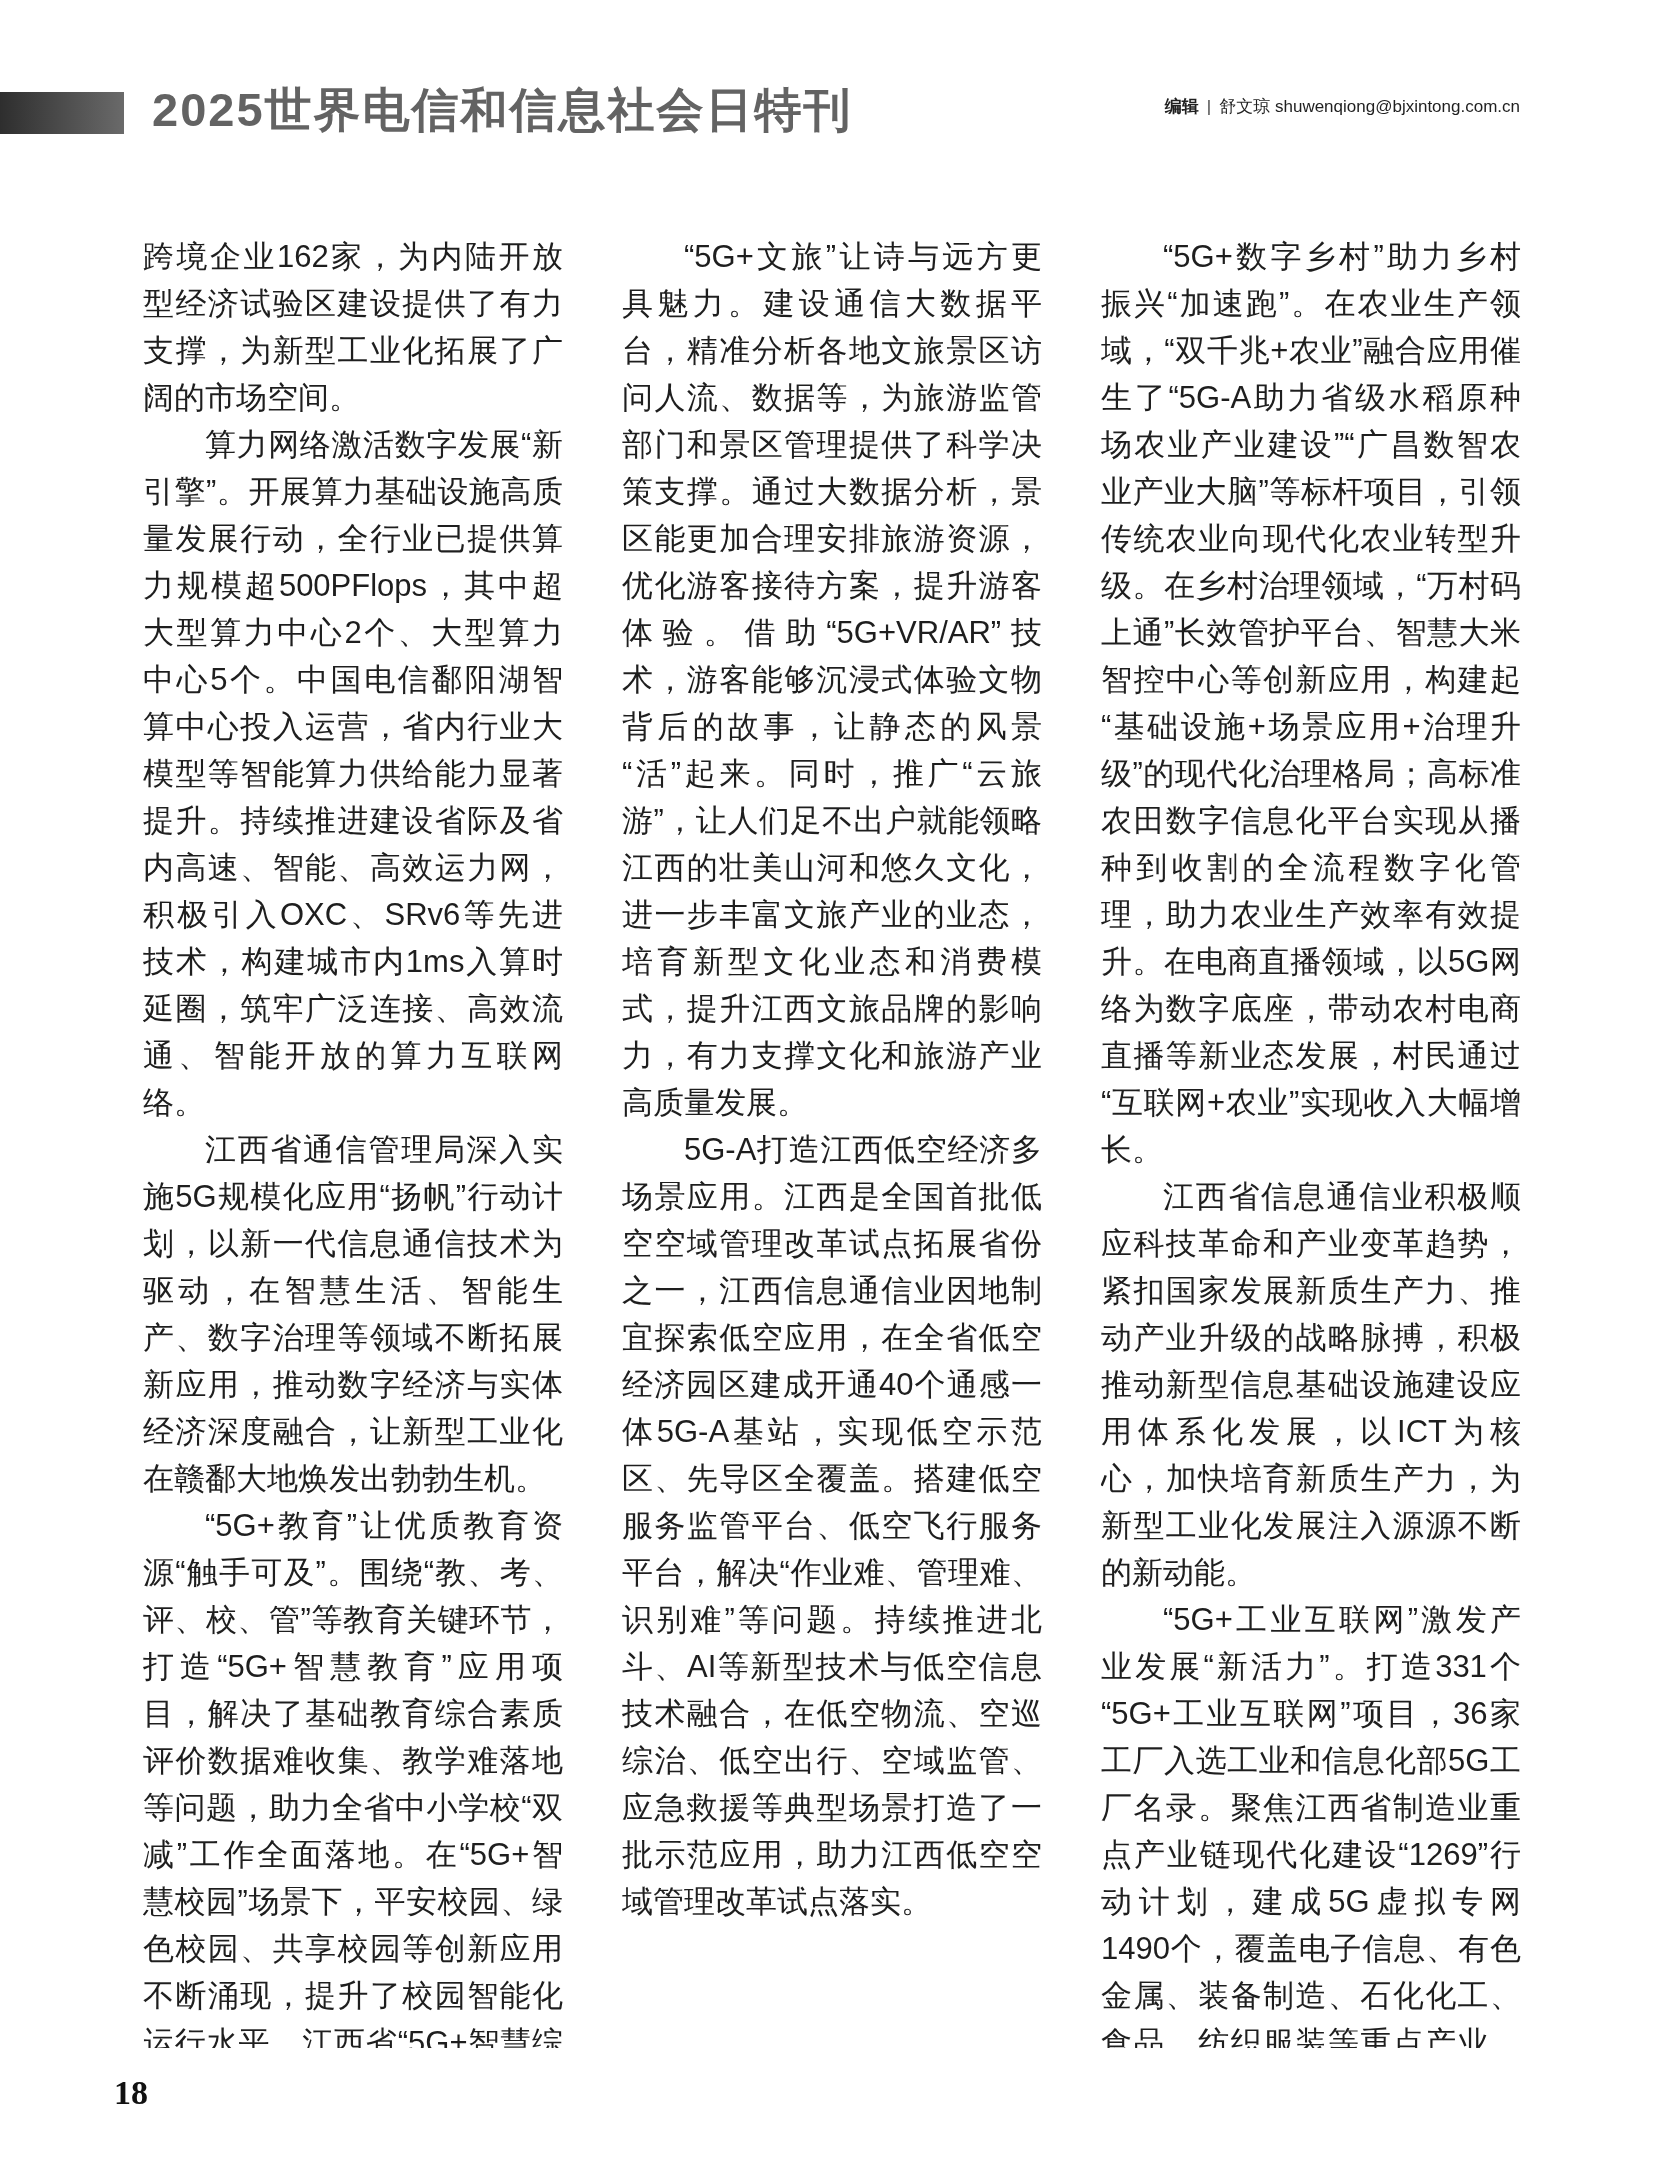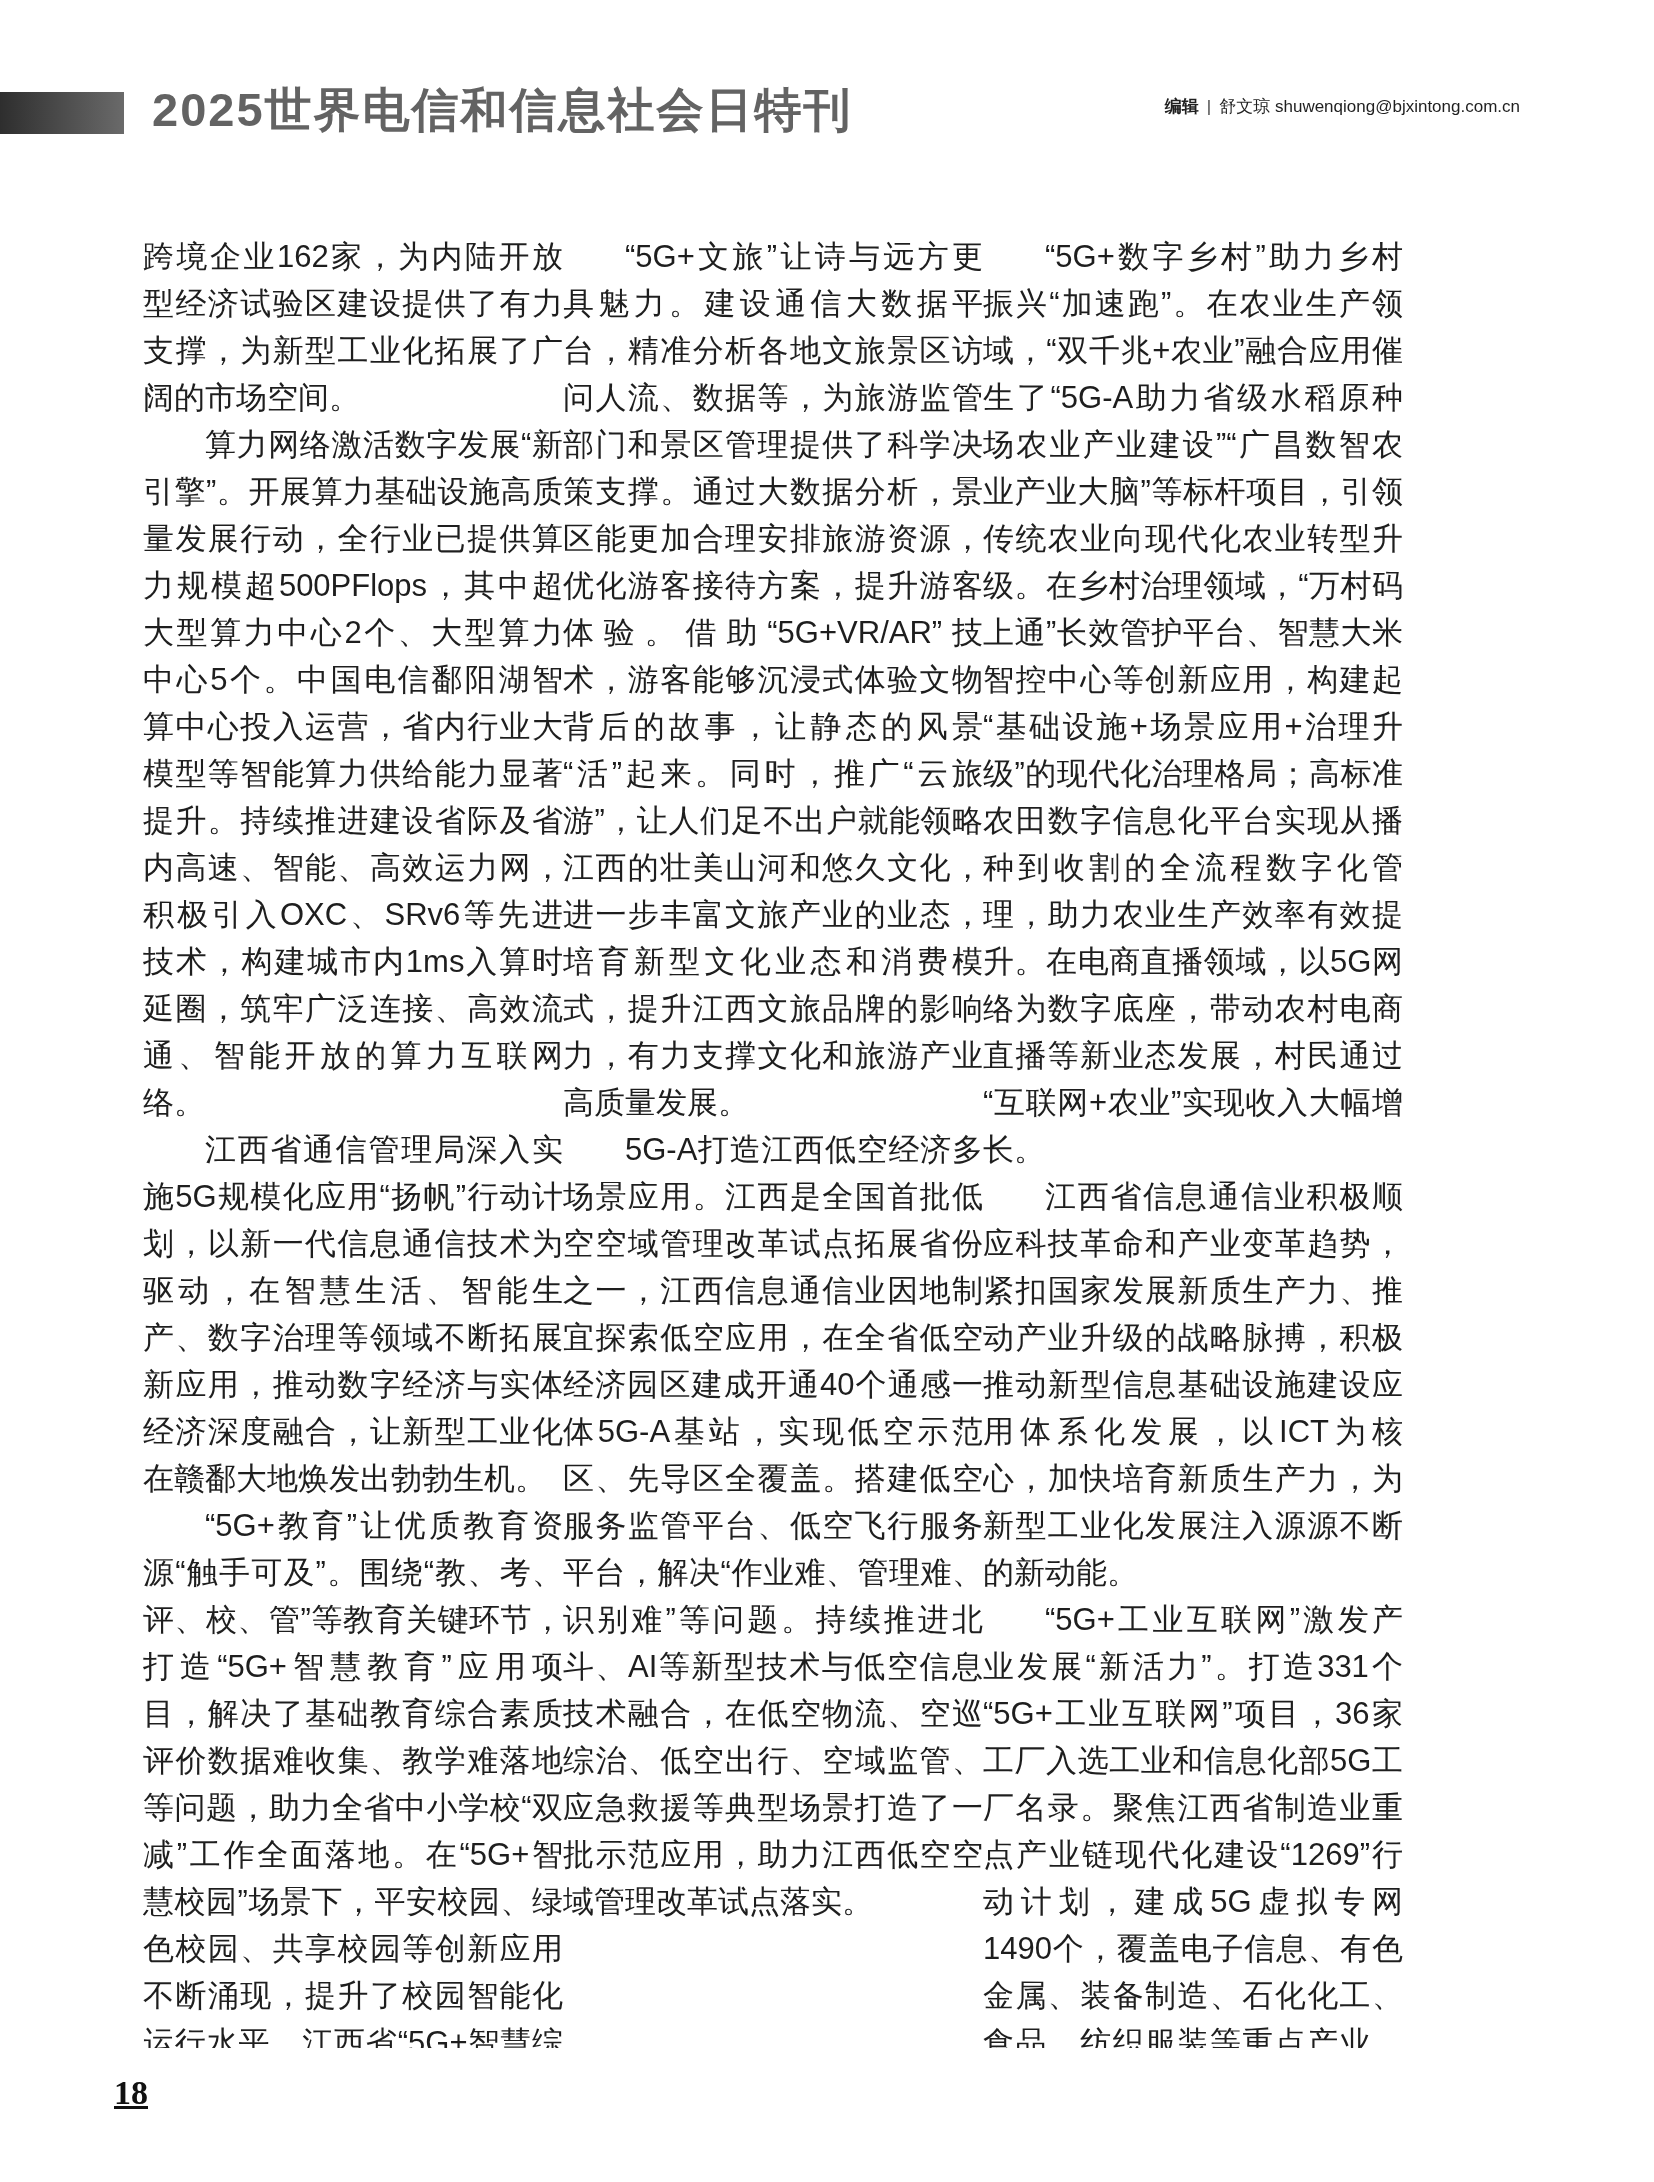--- a/index.html
+++ b/index.html
@@ -46,20 +46,21 @@
   .editor-info .sep { margin: 0 8px; color: #444; font-weight: normal; }
 
   
   .article-columns {
     position: absolute;
     left: 143px;
     top: 233px;
     width: 1378px;
     height: 1815px;
     display: flex;
+    gap: 59px;
   }
   .col {
     width: 420px;
     height: 1815px;
     overflow: hidden;
     font-size: 31px;
     line-height: 47px;
     color: #1e1e1e;
     text-align: justify;
     text-justify: inter-ideograph;
@@ -82,21 +83,20 @@
 
   
   .page-number {
     position: absolute;
     left: 114px;
     top: 2074px;
     font-family: "Liberation Serif", serif;
     font-size: 34px;
     font-weight: bold;
     color: #111;
-    text-decoration: underline;
   }
 </style>
 </head>
 <body>
 
 <div class="page">
 
   <div>
     <div class="masthead-bar" style="background: linear-gradient(to right, rgb(46, 46, 46), rgb(106, 106, 106));"></div>
     <div class="masthead-title" style="color: rgb(99, 99, 99);">2025世界电信和信息社会日特刊</div>

